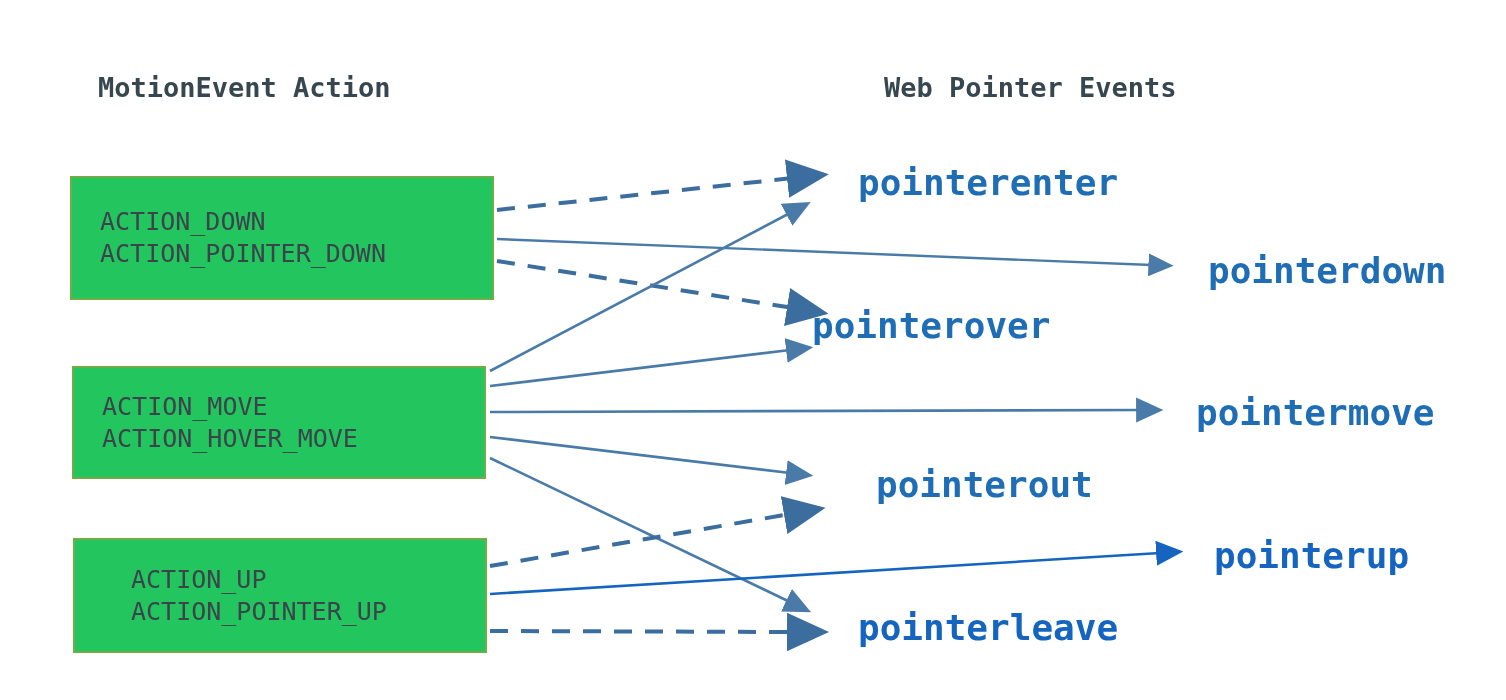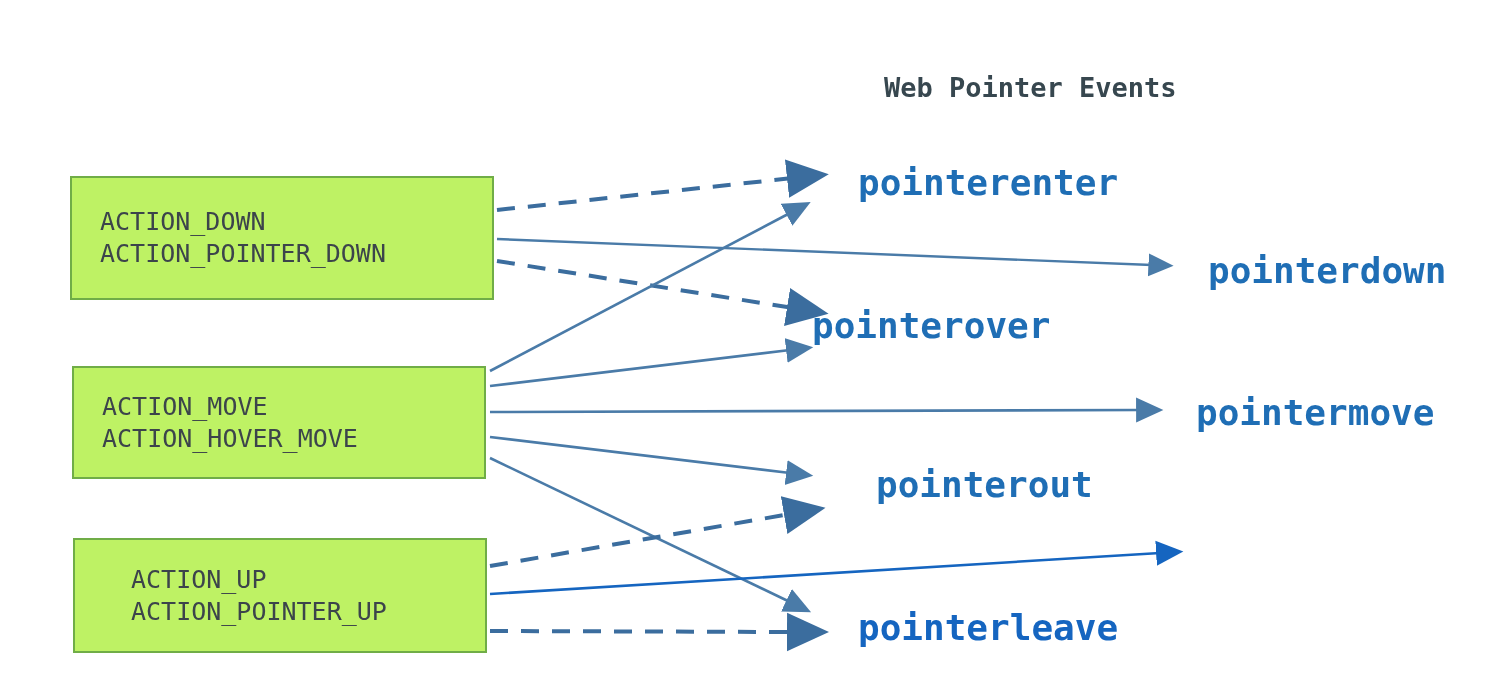--- a/index.html
+++ b/index.html
@@ -24,21 +24,21 @@
     letter-spacing: 0px;
     white-space: nowrap;
   }
   #header-left  { left: 98px;  top: 72px; }
   #header-right { left: 884px; top: 72px; }
 
   .action-box {
     position: absolute;
     box-sizing: border-box;
     border: 2.5px solid #70ad47;
-    background: #bef264;
+    background: #22c55e;
     display: flex;
     flex-direction: column;
     justify-content: center;
   }
   .action-box .line {
     font-family: "DejaVu Sans Mono", monospace;
     font-size: 25px;
     font-weight: 400;
     color: #3c444b;
     white-space: nowrap;
@@ -73,20 +73,21 @@
     width: 1506px;
     height: 700px;
     pointer-events: none;
   }
 </style>
 </head>
 <body>
 
 <div id="stage">
 
+  <div class="col-header" id="header-left">MotionEvent Action</div>
 
   <div class="col-header" id="header-right">Web Pointer Events</div>
 
   <svg id="edges" viewBox="0 0 1506 700" width="1506" height="700">
     <defs>
       <marker id="ah-solid" markerWidth="12" markerHeight="12" refX="1.5" refY="5" orient="auto" markerUnits="strokeWidth">
         <path d="M0,0.2 L10.5,5 L0,9.8 Z" fill="#4a7ba8"></path>
       </marker>
       <marker id="ah-dashed" markerWidth="12" markerHeight="12" refX="1.5" refY="5" orient="auto" markerUnits="strokeWidth">
         <path d="M0,0.2 L10.5,5 L0,9.8 Z" fill="#3b6d9e"></path>
@@ -132,15 +133,16 @@
   <div class="action-box" id="box-up">
     <div class="line">ACTION_UP</div>
     <div class="line">ACTION_POINTER_UP</div>
   </div>
 
   <div class="event-label" id="lbl-pointerenter">pointerenter</div>
   <div class="event-label" id="lbl-pointerdown">pointerdown</div>
   <div class="event-label" id="lbl-pointerover">pointerover</div>
   <div class="event-label" id="lbl-pointermove">pointermove</div>
   <div class="event-label" id="lbl-pointerout">pointerout</div>
+  <div class="event-label bright" id="lbl-pointerup">pointerup</div>
   <div class="event-label bright" id="lbl-pointerleave">pointerleave</div>
 
 </div>
 
 </body></html>

